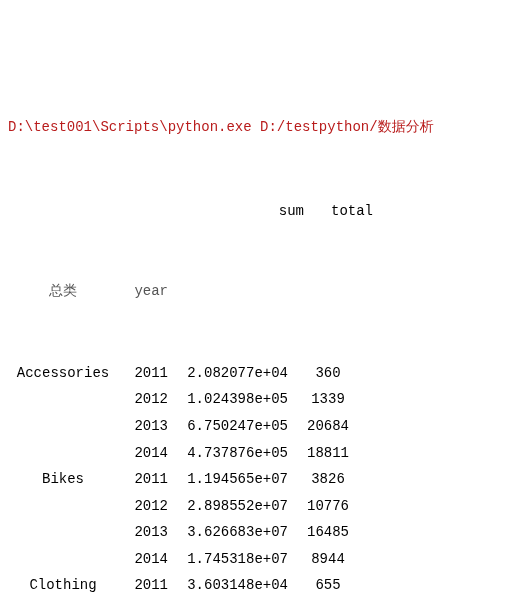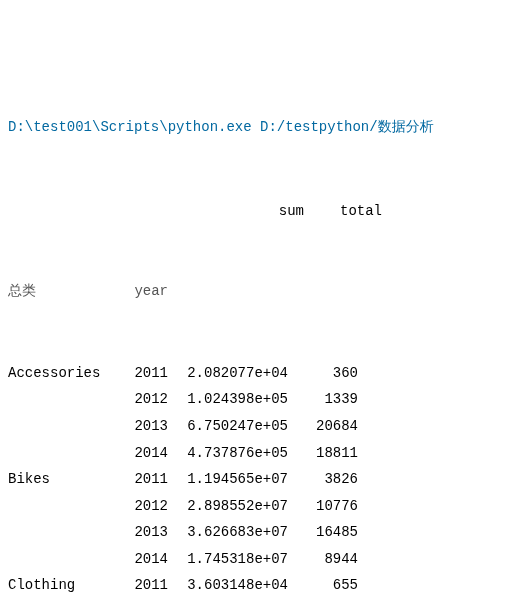--- a/index.html
+++ b/index.html
@@ -9,39 +9,39 @@
     font-size: 14px;
     line-height: 1.9;
     color: #000;
     background: #fff;
     width: 527px;
     box-sizing: border-box;
     position: relative;
     white-space: pre;
   }
   .cmd-line {
-    color: #0369a1;
+    color: #b91c1c;
     margin-bottom: 4px;
   }
   .header-row {
     display: flex;
     gap: 8px;
   }
   .index-row {
     display: flex;
     color: #555;
     margin-bottom: 2px;
   }
   .data-row {
     display: flex;
   }
-  .col-cat { width: 110px; flex: 0 0 110px; }
+  .col-cat { width: 110px; flex: 0 0 110px; text-align: center; }
   .col-year { width: 50px; flex: 0 0 50px; text-align: right; }
   .col-sum { width: 120px; flex: 0 0 120px; text-align: right; padding-right: 10px; }
-  .col-total { width: 60px; flex: 0 0 60px; text-align: right; }
+  .col-total { width: 60px; flex: 0 0 60px; text-align: center; }
 </style>
 </head>
 <body>
 
 
 
 <div class="cmd-line">D:\test001\Scripts\python.exe D:/testpython/数据分析</div>
 
 <div class="header-row">
   <span class="col-cat"> </span>

